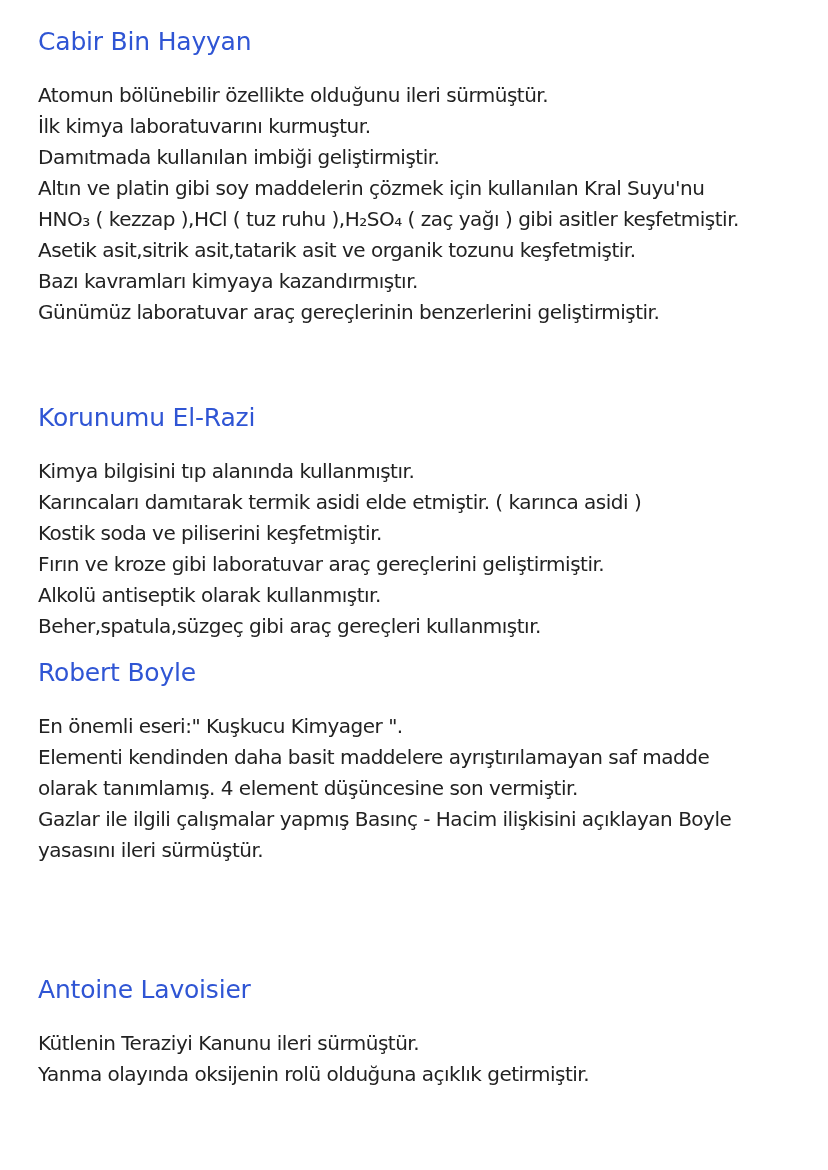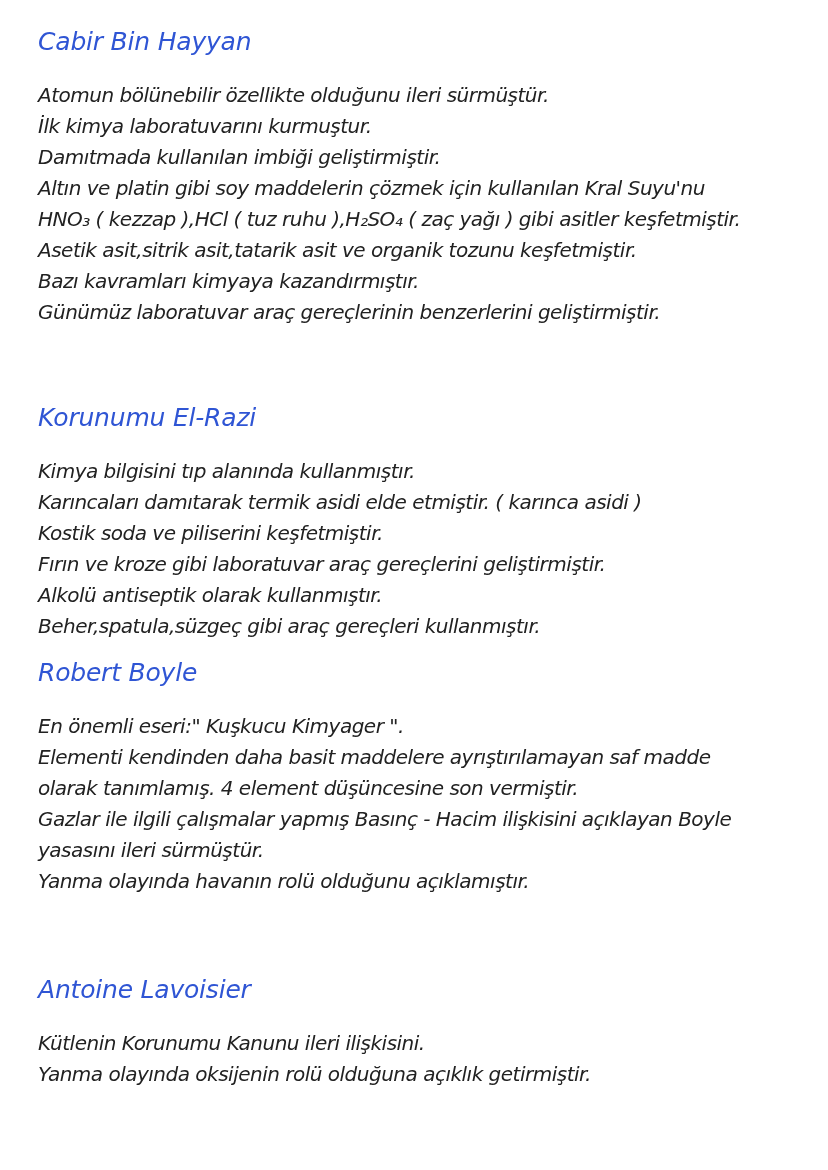--- a/index.html
+++ b/index.html
@@ -1,21 +1,21 @@
 <!DOCTYPE html>
 <html><head>
 <meta charset="utf-8">
 <style>
   html, body { margin: 0; padding: 0; background: #ffffff; }
   body {
     width: 828px; height: 1170px; overflow: hidden;
     font-family: "DejaVu Sans", "Liberation Sans", sans-serif;
     color: #222222;
   }
-  .page { position: relative; width: 828px; height: 1008px; font-style: italic; }
+  .page { position: relative; width: 828px; height: 1008px; }
   .section { position: absolute; left: 38px; right: 20px; }
   .heading {
     font-size: 25px; line-height: 30px; color: #2f55d4;
     margin: 0; font-weight: normal; letter-spacing: -0.2px;
   }
   .body {
     margin-top: 23px; font-size: 20px; line-height: 31px;
     letter-spacing: -0.5px;
   }
   .line { display: block; white-space: nowrap; }
@@ -52,25 +52,24 @@
   </div>
 
   <div class="section" style="top:658px">
     <h2 class="heading">Robert Boyle</h2>
     <div class="body">
       <span class="line">En önemli eseri:" Kuşkucu Kimyager ".</span>
       <span class="line">Elementi kendinden daha basit maddelere ayrıştırılamayan saf madde</span>
       <span class="line">olarak tanımlamış. 4 element düşüncesine son vermiştir.</span>
       <span class="line">Gazlar ile ilgili çalışmalar yapmış Basınç - Hacim ilişkisini açıklayan Boyle</span>
       <span class="line">yasasını ileri sürmüştür.</span>
-      <span class="line">Yanma olayında havanın rolü olduğunu açıklamıştır.</span>
     </div>
   </div>
 
   <div class="section" style="top:975px">
     <h2 class="heading">Antoine Lavoisier</h2>
     <div class="body">
-      <span class="line">Kütlenin Korunumu Kanunu ileri ilişkisini.</span>
+      <span class="line">Kütlenin Teraziyi Kanunu ileri sürmüştür.</span>
       <span class="line">Yanma olayında oksijenin rolü olduğuna açıklık getirmiştir.</span>
     </div>
   </div>
 
 </div>
 
 </body></html>

